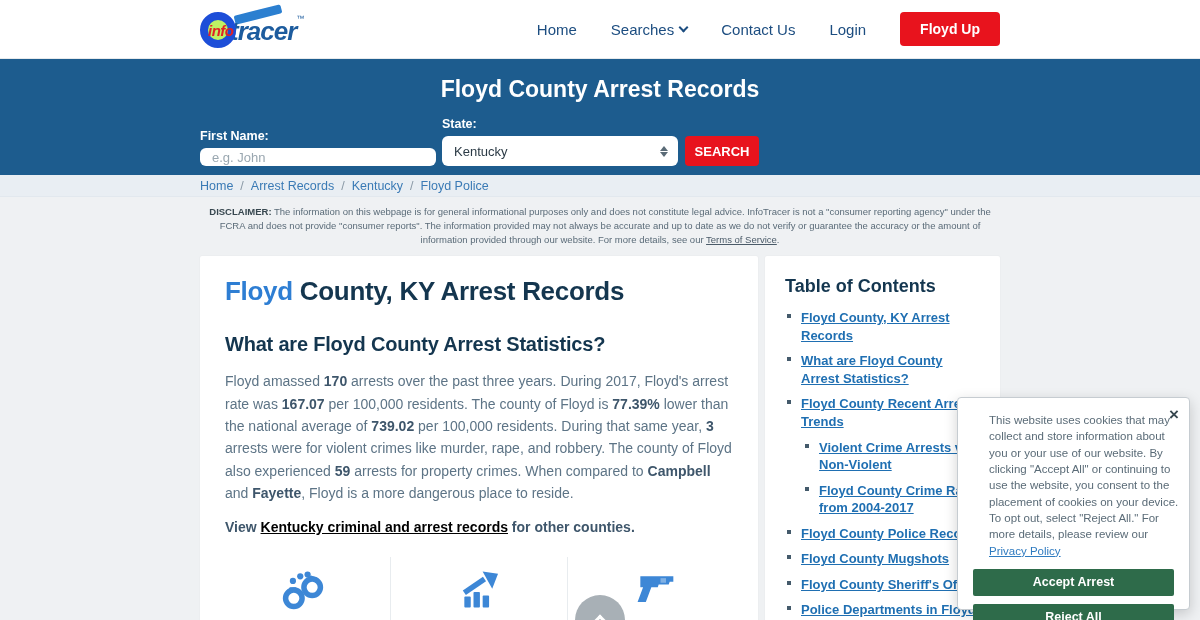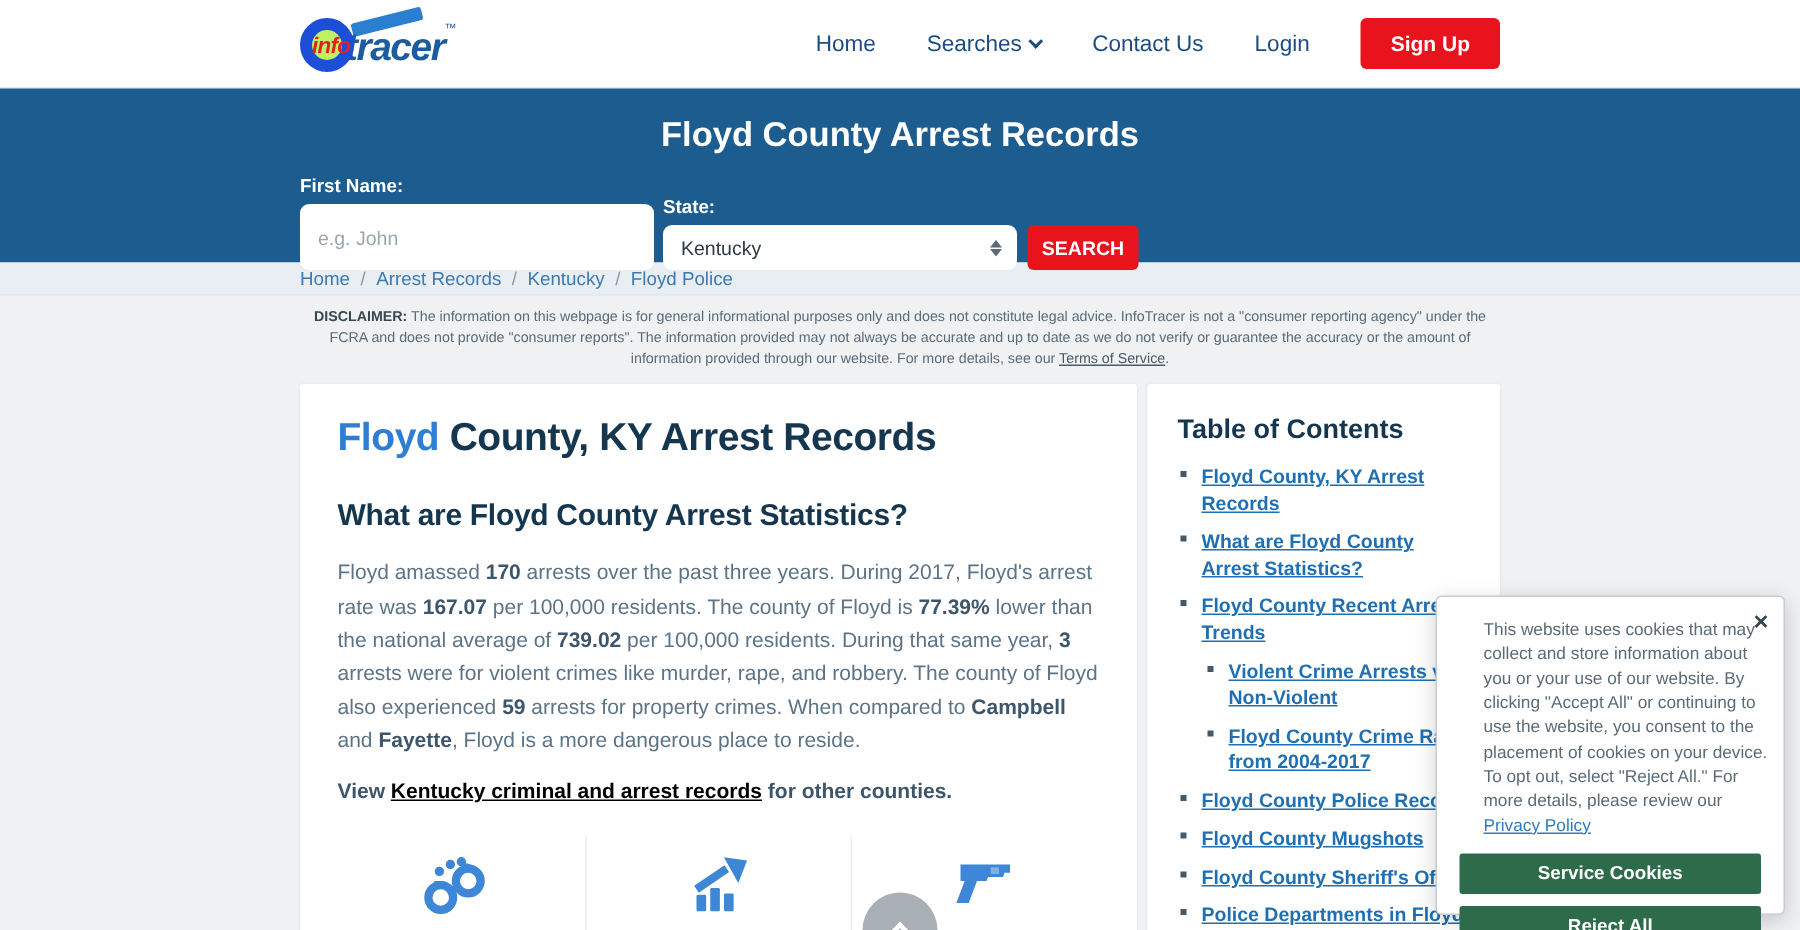--- a/index.html
+++ b/index.html
@@ -25,21 +25,21 @@
     transform:rotate(45deg); margin-top:-4px; }
   .signup-btn { background:#e8131d; color:#fff; font-size:14px; font-weight:bold;
     border:none; border-radius:4px; padding:9px 20px; cursor:pointer; }
 
   
   .hero { background:#1d5c8e; padding:17px 0 19px 0; height:116px; }
   .hero h1 { color:#ffffff; font-size:23px; font-weight:bold; text-align:center; margin-bottom:14px; }
   .form-row { display:flex; align-items:flex-end; gap:6px; }
   .field { display:flex; flex-direction:column; }
   .field label { color:#ffffff; font-size:12.5px; font-weight:bold; margin-bottom:5px; }
-  .field input { width:236px; height:44px; border:none; border-radius:6px; padding:0 12px;
+  .field input { width:236px; height:18px; border:none; border-radius:6px; padding:0 12px;
     font-size:13px; color:#333; background:#fff; outline:none; }
   .field input::placeholder { color:#9aa7b0; }
   .select-box { width:236px; height:30px; background:#fff; border-radius:6px; display:flex;
     align-items:center; justify-content:space-between; padding:0 10px 0 12px; cursor:pointer; }
   .select-box .val { font-size:13px; color:#2b3a45; }
   .stepper { display:flex; flex-direction:column; align-items:center; gap:1px; }
   .stepper i { width:0; height:0; border-left:4px solid transparent; border-right:4px solid transparent; display:block;}
   .stepper .up { border-bottom:5px solid #5a6b77; }
   .stepper .dn { border-top:5px solid #5a6b77; }
   .search-btn { background:#e8131d; color:#fff; border:none; border-radius:4px; height:30px;
@@ -123,21 +123,21 @@
       <a>
           <span>Searches</span>
           <span class="chev"></span>
         </a>
       <a>
           <span>Contact Us</span>
         </a>
       <a>
           <span>Login</span>
         </a>
-      <button class="signup-btn">Sign Up</button>
+      <button class="signup-btn">Floyd Up</button>
     </div>
   </div>
 </div>
 
 <div class="hero">
   <div class="container">
     <h1>Floyd County Arrest Records</h1>
     <div class="form-row">
       <div class="field">
         <label>First Name:</label>
@@ -255,20 +255,20 @@
 
     </div>
   </div>
 </div>
 
 <div class="cookie-dialog">
   <span class="cookie-close">×</span>
   <p class="cookie-text">
     <span>This website uses cookies that may collect and store information about you or your use of our website. By clicking "Accept All" or continuing to use the website, you consent to the placement of cookies on your device. To opt out, select "Reject All." For more details, please review our </span><a>Privacy Policy</a>
   </p>
-  <button class="cookie-btn">Service Cookies</button>
+  <button class="cookie-btn">Accept Arrest</button>
   <button class="cookie-btn">Reject All</button>
 
 </div>
 
 <div class="back-top">
   <i></i>
 </div>
 
 </body></html>

